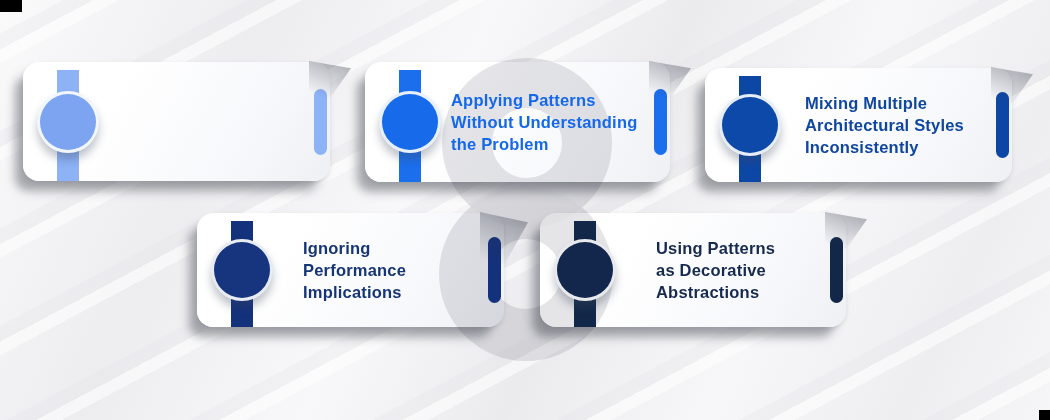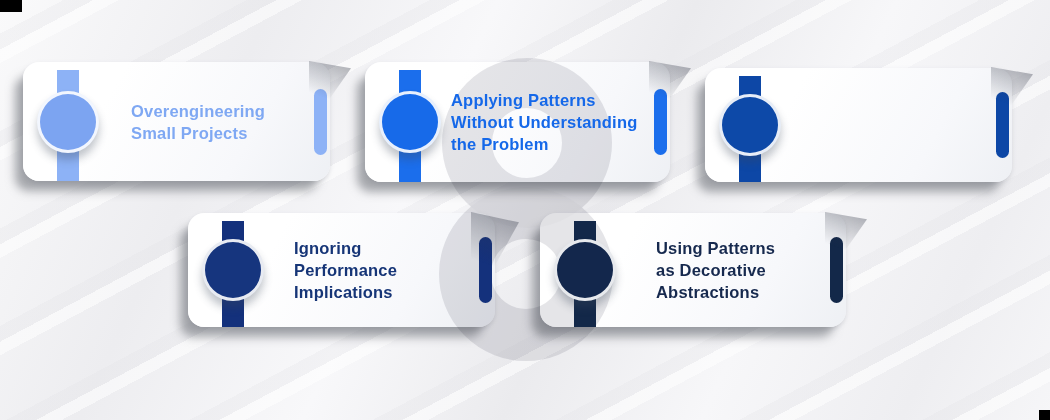--- a/index.html
+++ b/index.html
@@ -24,21 +24,21 @@
   }
   
   .card{
     position:absolute;border-radius:16px;
     background:linear-gradient(120deg,#ffffff 28%,#f7f8fb 72%,#eef0f4 100%);
     box-shadow:-10px 12px 10px -2px rgba(98,102,110,.55), 0 2px 4px rgba(140,145,155,.25);
   }
   .c1{left:23px;top:62px;width:307px;height:119px;}
   .c2{left:365px;top:62px;width:305px;height:120px;}
   .c3{left:705px;top:68px;width:307px;height:114px;}
-  .c4{left:188px;top:213px;width:307px;height:114px;}
+  .c4{left:197px;top:213px;width:307px;height:114px;}
   .c5{left:540px;top:213px;width:306px;height:114px;text-decoration:underline;}
 
   .vbar{
     position:absolute;left:34px;top:8px;bottom:0;width:22px;z-index:3;
     background:var(--bar);
   }
   .circle{
     position:absolute;left:14px;top:50%;transform:translateY(-50%);z-index:3;
     width:62px;height:62px;border-radius:50%;box-sizing:border-box;
     background:var(--accent);border:3px solid rgba(255,255,255,.9);
@@ -76,39 +76,40 @@
   <div class="bg"></div>
 
   <svg class="watermark" width="1050" height="420" viewBox="0 0 1050 420">
     <circle cx="527" cy="143" r="60" fill="none" stroke-width="50" opacity="0.85" stroke="#e0e1e4"></circle>
     <circle cx="526" cy="274" r="61" fill="none" stroke-width="52" opacity="0.85" stroke="#e0e1e4"></circle>
   </svg>
 
   <div class="card c1" style="--accent: #7ca4f1; --bar: #8db2f6; --text: #7fa8f3;">
     <div class="vbar"></div>
     <div class="circle"></div>
-    <div class="label">Overengineering
-Small Projects</div>
     <div class="pill"></div>
     <div class="fold"></div>
   </div>
 
   <div class="card c2" style="--accent: #176ae9; --bar: #1b6eec; --text: #1568e9;">
     <div class="vbar"></div>
     <div class="circle"></div>
     <div class="label">Applying Patterns
 Without Understanding
 the Problem</div>
     <div class="pill"></div>
     <div class="fold"></div>
   </div>
 
   <div class="card c3" style="--accent: #0d49a8; --bar: #0d47a6; --text: #0f47a0;">
     <div class="vbar"></div>
     <div class="circle"></div>
+    <div class="label">Mixing Multiple
+Architectural Styles
+Inconsistently</div>
     <div class="pill"></div>
     <div class="fold"></div>
   </div>
 
   <div class="card c4" style="--accent: #16357e; --bar: #14317c; --text: #163577;">
     <div class="vbar"></div>
     <div class="circle"></div>
     <div class="label">Ignoring Performance
 Implications</div>
     <div class="pill"></div>

